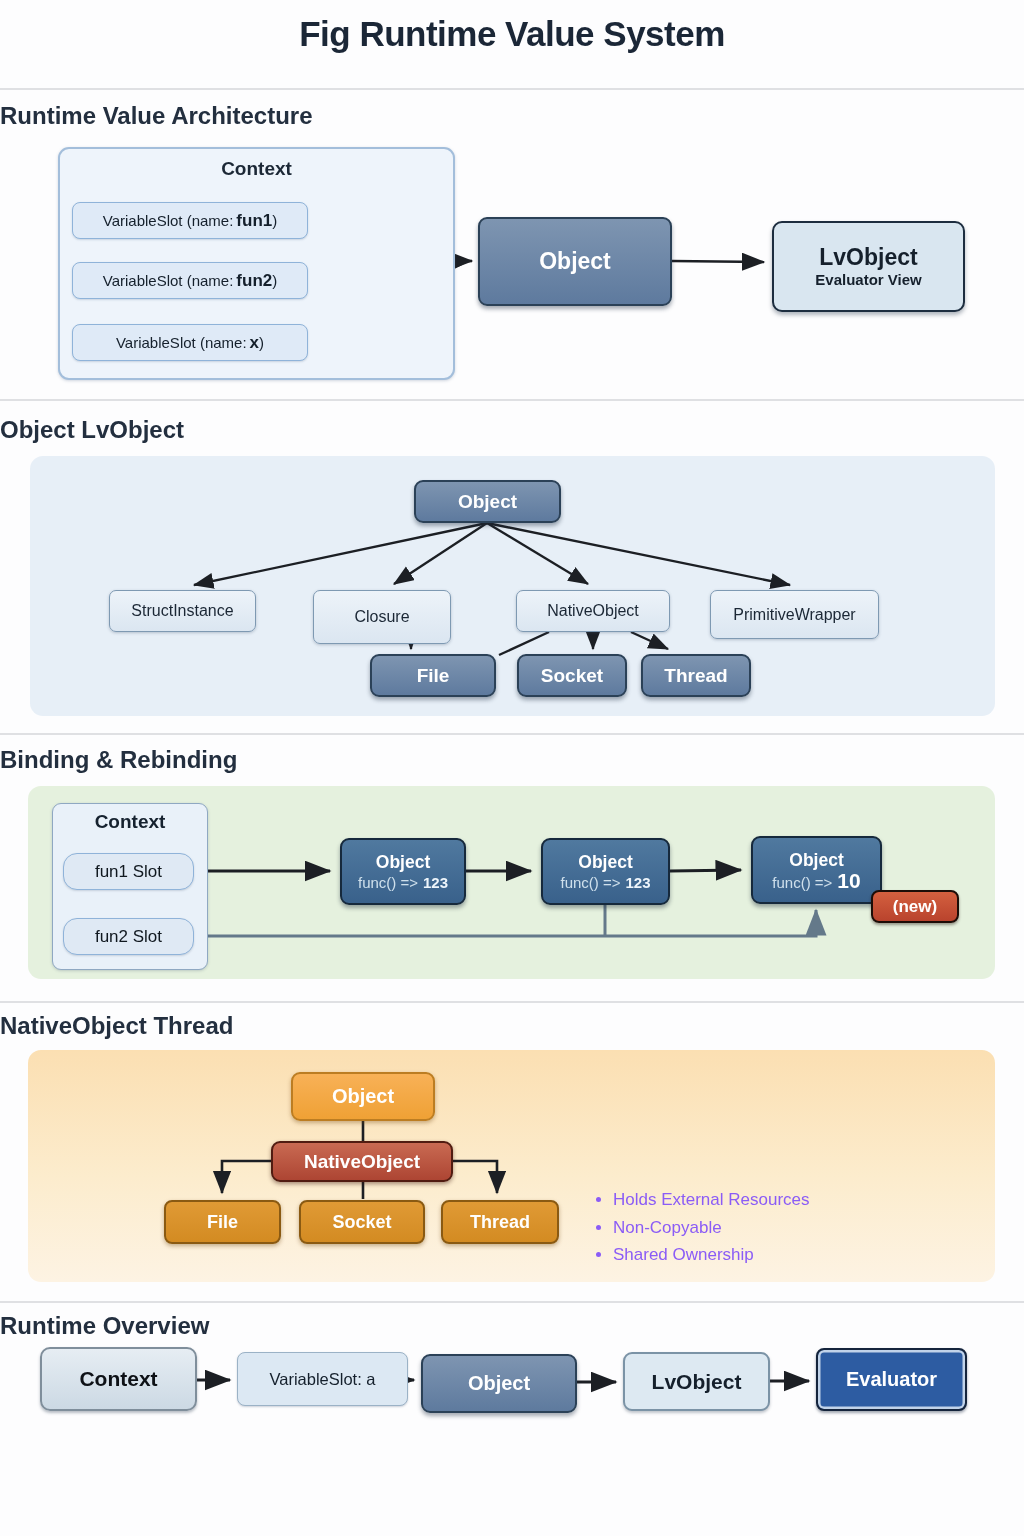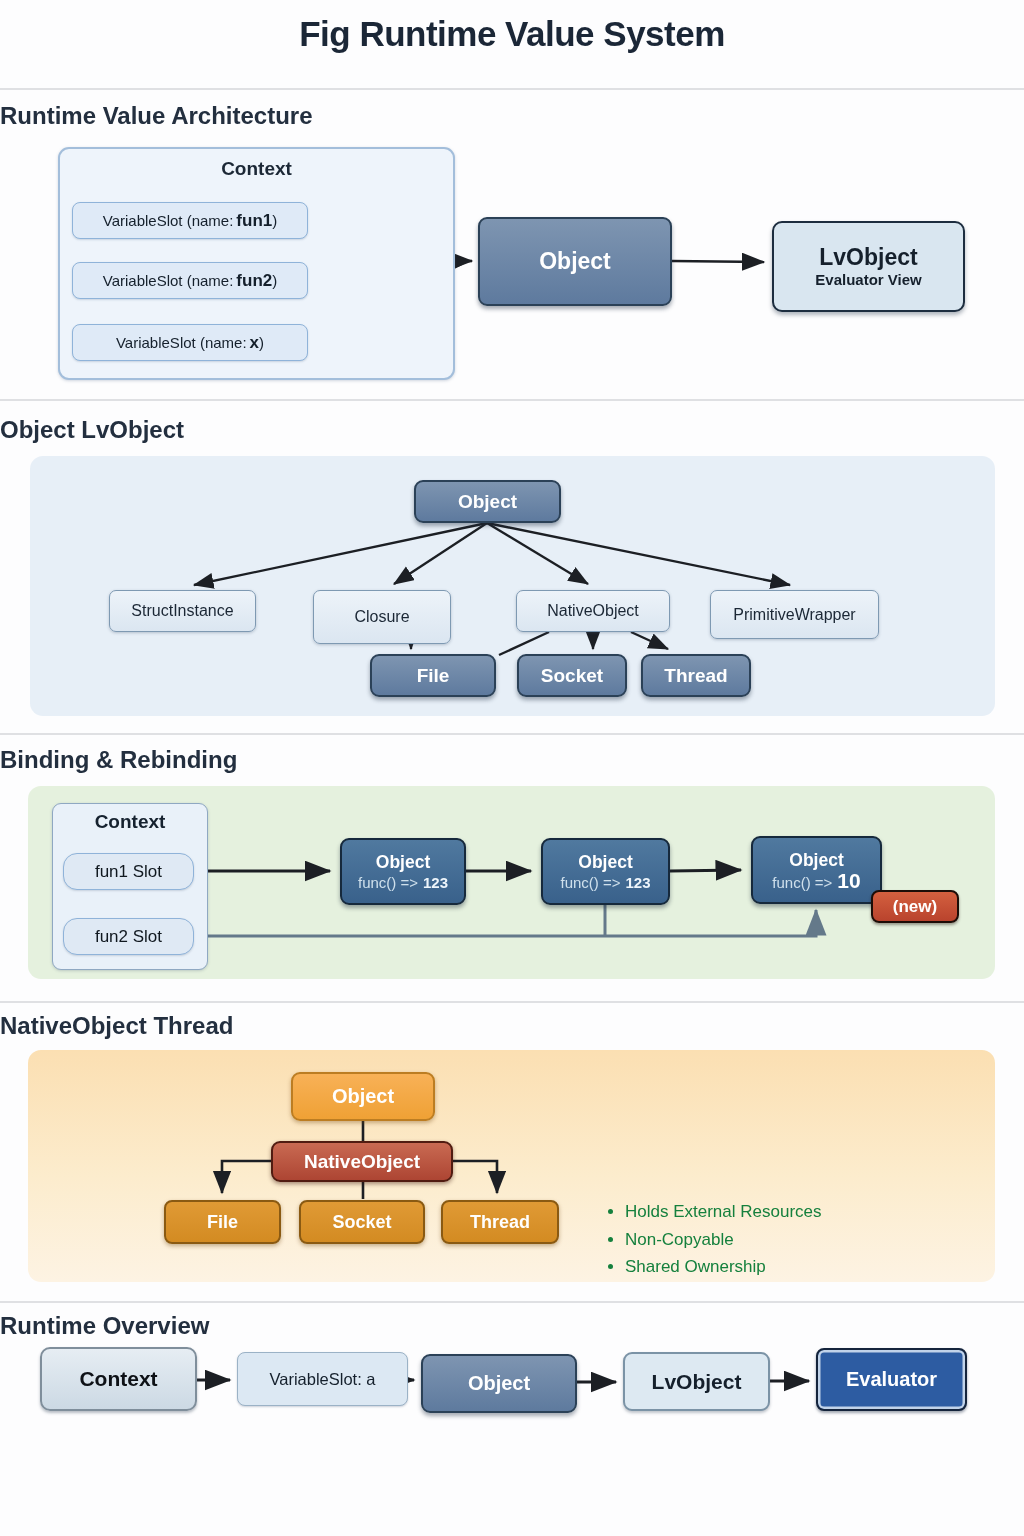--- a/index.html
+++ b/index.html
@@ -141,22 +141,22 @@
     background:linear-gradient(180deg,#e09a35,#d38b22);
     border:2px solid #8a5a12;border-radius:8px;
     box-shadow:0 2px 4px rgba(110,70,15,.4);
     color:#fff;font-weight:700;font-size:18px;
   }
   .nc-1{left:164px;top:1200px;width:117px;height:44px;}
   .nc-2{left:299px;top:1200px;width:126px;height:44px;}
   .nc-3{left:441px;top:1200px;width:118px;height:44px;}
   .nat-bullets{
     position:absolute;left:595px;top:1186px;z-index:2;
-    margin:12px;padding-left:18px;
-    font-size:17px;color:#15803d;
+    margin:0;padding-left:18px;
+    font-size:17px;color:#8b5cf6;
   }
   .nat-bullets li{line-height:27.5px;list-style:disc;}
 
   
   .ov-context{
     left:40px;top:1347px;width:157px;height:64px;
     background:linear-gradient(180deg,#e6edf3,#ccd9e4);
     border:2px solid #7f8e9b;border-radius:10px;
     box-shadow:0 2px 3px rgba(50,65,85,.35);
     font-size:21px;font-weight:700;color:#0e1116;

